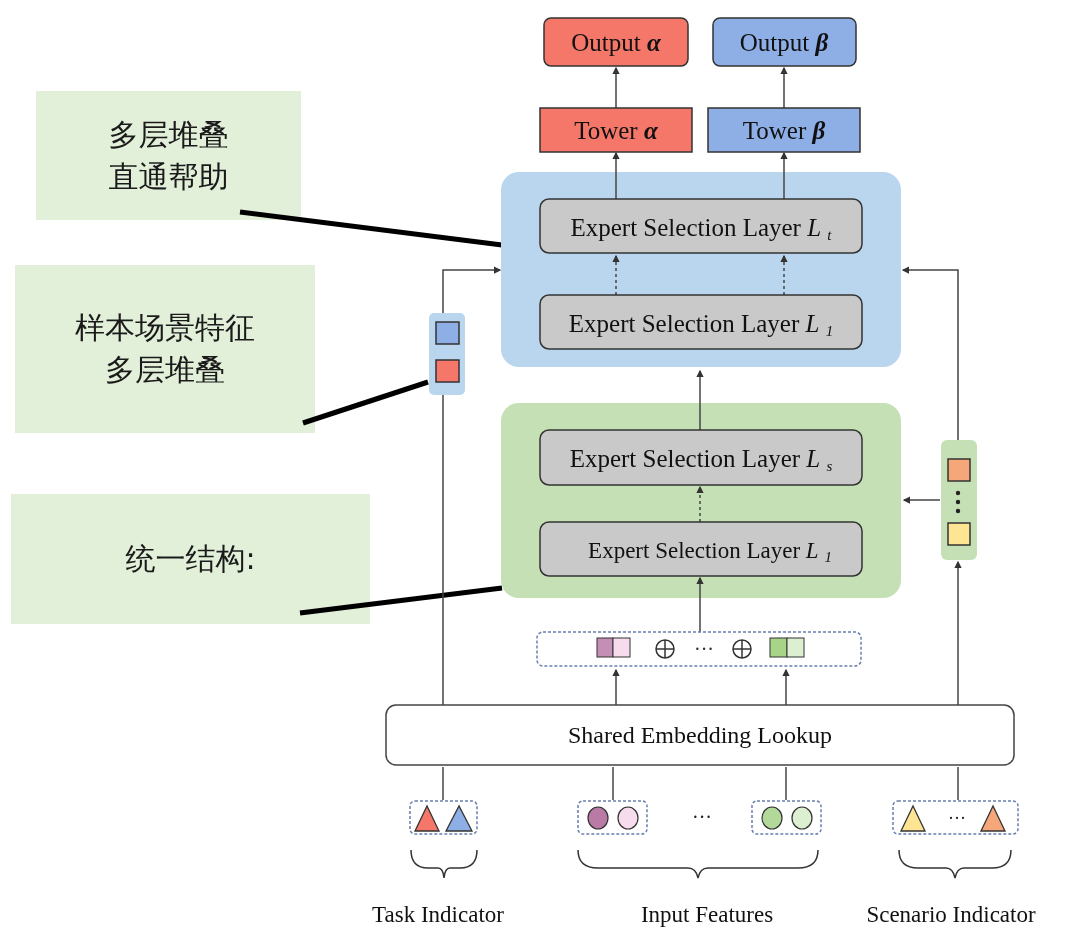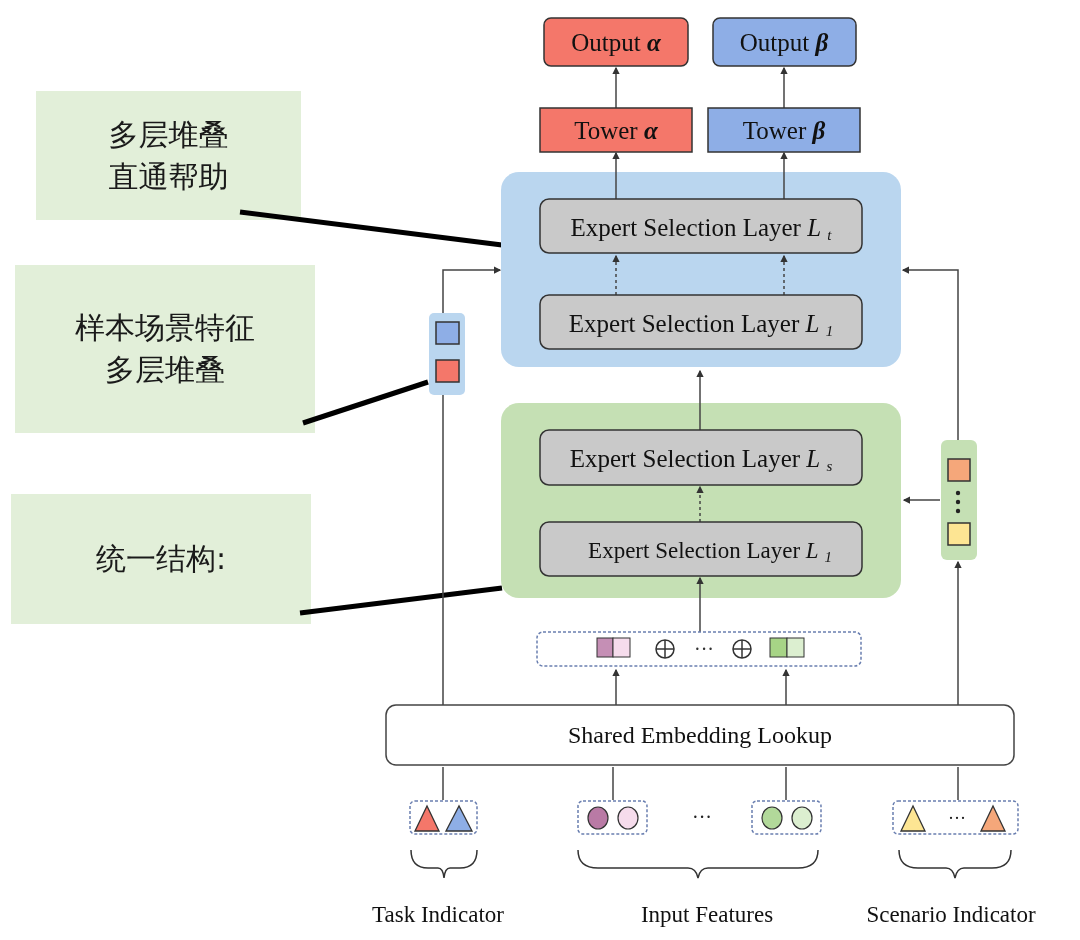--- a/index.html
+++ b/index.html
@@ -16,21 +16,21 @@
 <body>
 
 <div class="callout" style="left:36px; top:91px; width:265px; height:129px;">
   <div>多层堆叠</div>
   <div>直通帮助</div>
 </div>
 <div class="callout" style="left:15px; top:265px; width:300px; height:168px;">
   <div>样本场景特征</div>
   <div>多层堆叠</div>
 </div>
-<div class="callout" style="left:11px; top:494px; width:300px; height:130px;">
+<div class="callout" style="left:11px; top:494px; width:359px; height:130px;">
   <div>统一结构:</div>
 </div>
 
 <svg width="1080" height="940" viewBox="0 0 1080 940">
   <defs>
     <marker id="arr" viewBox="0 0 6 6" refX="5" refY="3" markerWidth="5" markerHeight="5" orient="auto">
       <path d="M0,0 L6,3 L0,6 z" fill="#333"></path>
     </marker>
   </defs>
 

